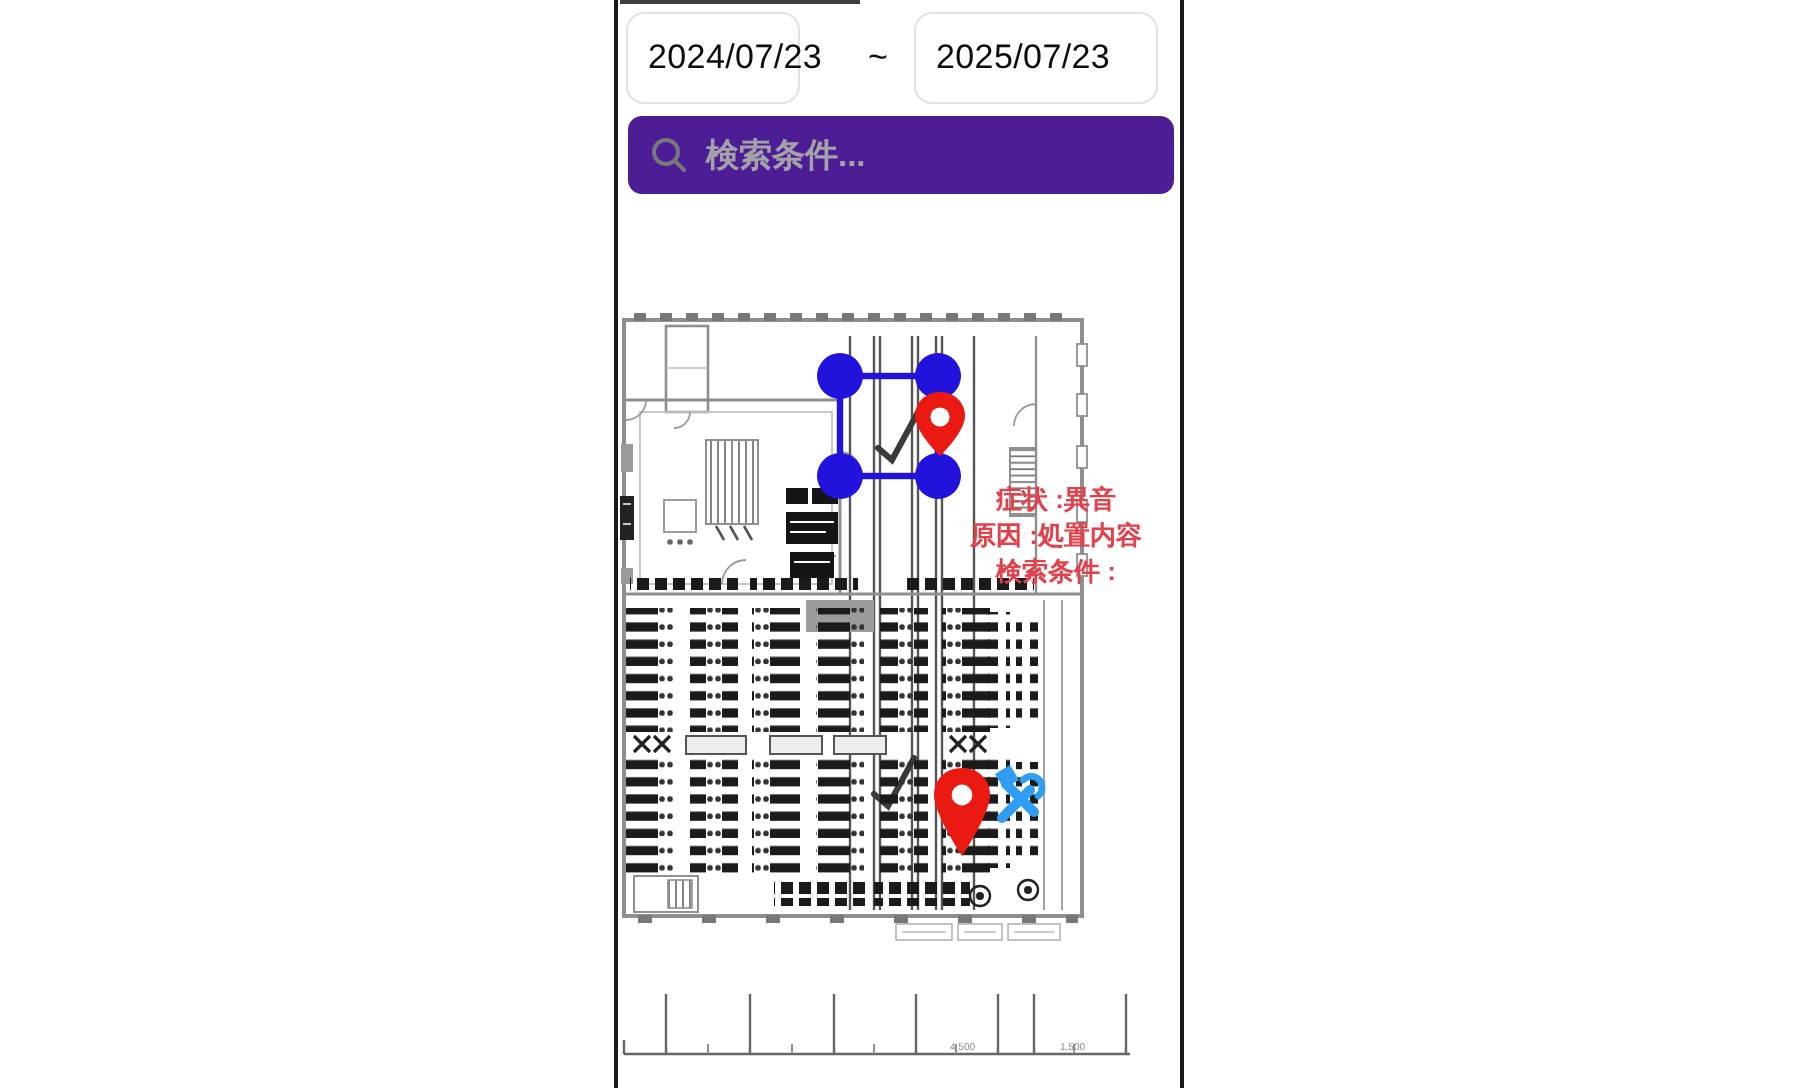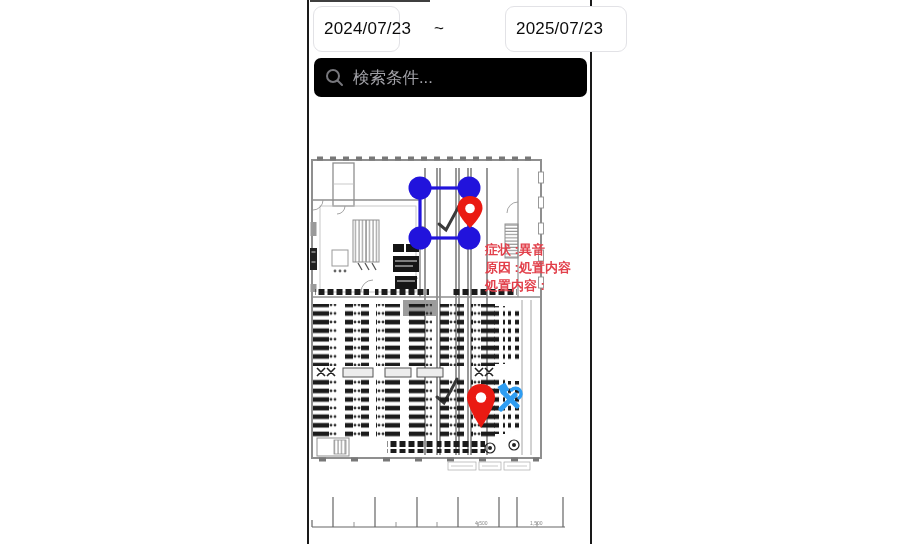--- a/index.html
+++ b/index.html
@@ -6,27 +6,27 @@
   html,body { width:900px; height:544px; background:#ffffff; overflow:hidden;
     font-family:"Liberation Sans","DejaVu Sans",sans-serif; }
   .stage { position:relative; width:900px; height:544px; background:#fff; }
   .phone { position:absolute; left:307px; top:0; width:285px; height:544px;
     border-left:2px solid #1a1a1a; border-right:2px solid #1a1a1a; background:#fff; }
   .top-cut { position:absolute; left:1px; top:0; width:120px; height:2px; background:#3f3f3f; }
   .date-box { position:absolute; top:6px; height:46px; background:#fff;
     border:1px solid #e2e2e6; border-radius:9px; display:flex; align-items:center;
     padding-left:10px; font-size:17px; color:#0c0c0c; letter-spacing:0.2px; }
   .date-start { left:4px; width:87px; }
-  .date-end { left:148px; width:122px;margin-left:48px; }
+  .date-end { left:148px; width:122px; }
   .tilde { position:absolute; left:113px; top:6px; width:34px; height:46px;
     display:flex; align-items:center; justify-content:center; font-size:17px; color:#111; }
   .search-bar { position:absolute; left:5px; top:58px; width:273px; height:39px;
-    background:#000000; border-radius:7px; display:flex; align-items:center; padding-left:11px; }
+    background:#4c1d95; border-radius:7px; display:flex; align-items:center; padding-left:11px;font-weight:bold; }
   .search-bar .ph { color:#a2a2a8; font-size:16.5px; margin-left:9px; }
-  .map-wrap { position:absolute; left:0; top:0; width:281px; height:544px; }
+  .map-wrap { position:absolute; left:0; top:0; width:281px; height:544px;text-align:center; }
   .map-wrap svg { display:block; }
   .annotation { position:absolute; left:176px; top:241px; color:#e2404b;
     font-size:13px; font-weight:700; line-height:18px; white-space:nowrap; }
   .annotation span { display:block; }
 </style>
 </head>
 <body>
 
 <div class="stage">
   <div class="phone">
@@ -226,18 +226,18 @@
           <path d="M192 409 L206 395" stroke="#2e9df2" stroke-width="5" stroke-linecap="round"></path>
           <path d="M202.5 390 A5.5 5.5 0 1 1 210 398" stroke="#2e9df2" stroke-width="3.4" fill="none" stroke-linecap="round"></path>
           <path d="M194 392 L208 406" stroke="#2e9df2" stroke-width="5" stroke-linecap="round"></path>
           <path d="M188.5 387 l7.5 -4.5 l4.5 7.5 l-7.5 4.5 z" fill="#2e9df2"></path>
         </g>
       </svg>
 
       <div class="annotation">
         <span>症状 :異音</span>
         <span>原因 :処置内容</span>
-        <span>処置内容 :</span>
+        <span>検索条件 :</span>
       </div>
     </div>
 
   </div>
 </div>
 
 </body></html>

